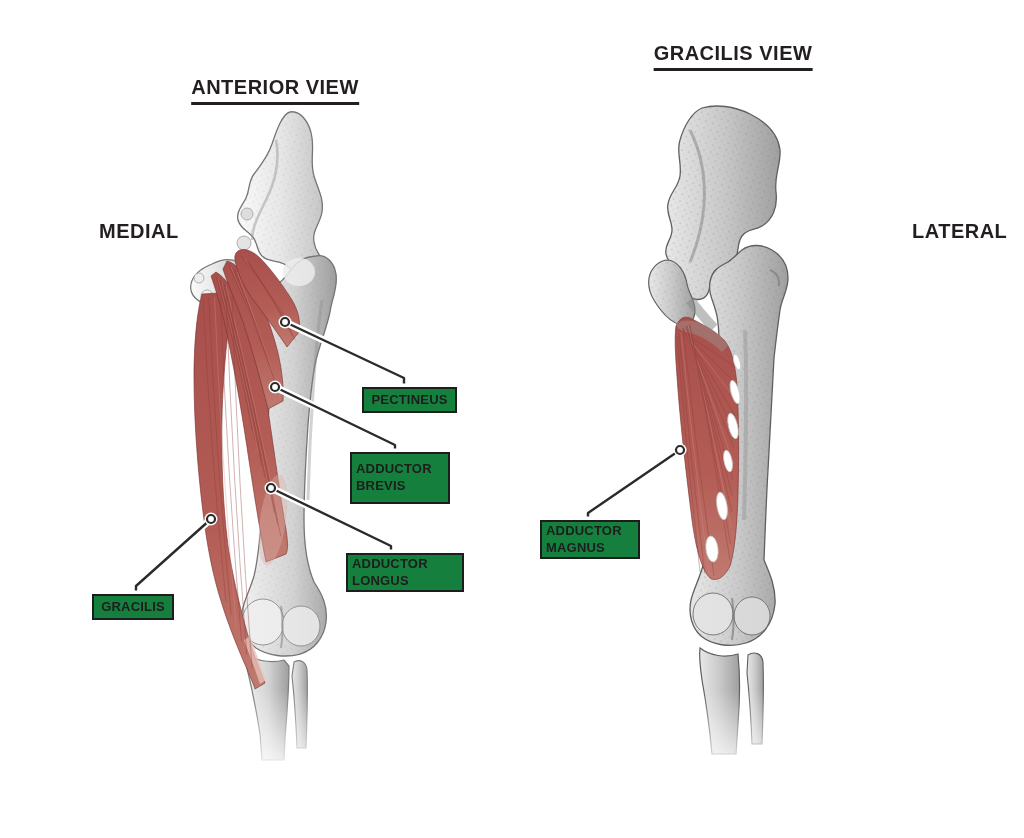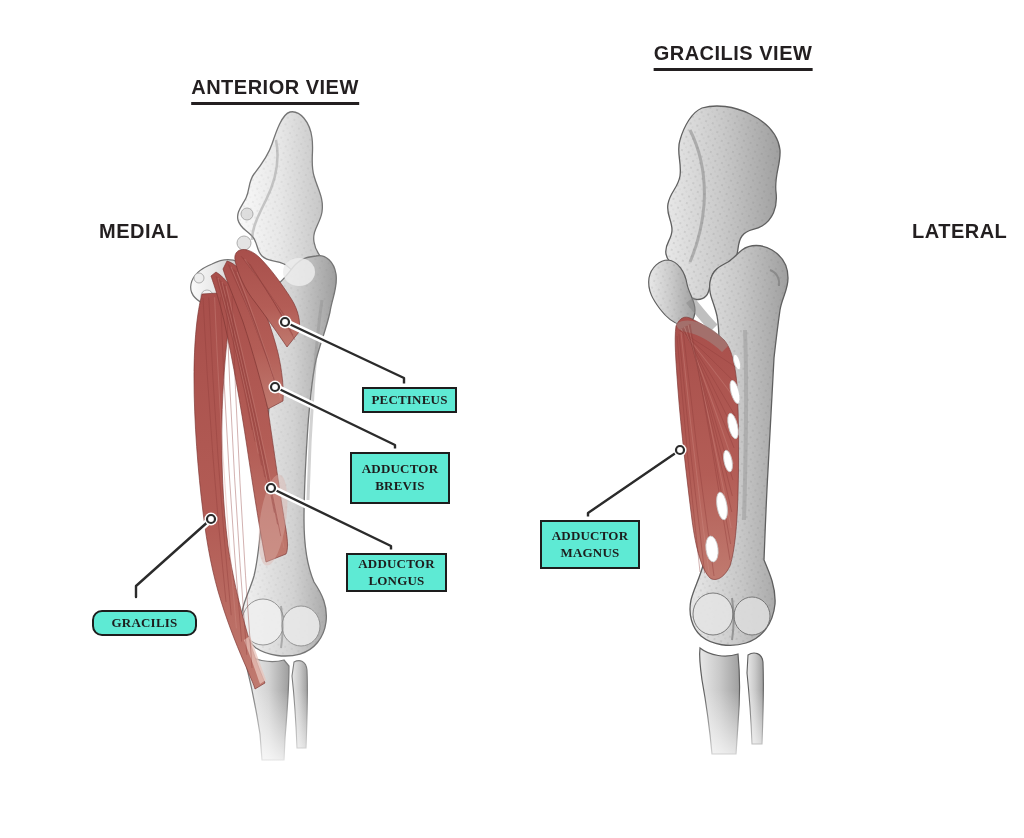--- a/index.html
+++ b/index.html
@@ -3,24 +3,24 @@
 <meta charset="utf-8">
 <style>
   html,body{margin:0;padding:0;background:#ffffff;}
   .canvas{position:relative;width:1024px;height:838px;background:#ffffff;overflow:hidden;
           font-family:"Liberation Sans",sans-serif;}
   .view-title{position:absolute;transform:translateX(-50%);font-weight:800;font-size:20px;
           letter-spacing:.5px;color:#231f20;border-bottom:3.5px solid #231f20;padding-bottom:3px;
           white-space:nowrap;}
   .side-label{position:absolute;font-weight:800;font-size:20px;letter-spacing:.5px;color:#231f20;
           white-space:nowrap;}
-  .tag{position:absolute;box-sizing:border-box;background:#5eead4;border:2.5px solid #1d1d1d;
+  .tag{position:absolute;box-sizing:border-box;background:#15803d;border:2.5px solid #1d1d1d;
           box-shadow:0 0 0 3.5px #ffffff;color:#1d1d1d;font-weight:800;font-size:13px;
-          line-height:1.3;text-align:center;display:flex;align-items:center;justify-content:center;
-          padding:1px 4px;letter-spacing:.2px;font-family:Liberation Serif, serif;}
+          line-height:1.3;text-align:left;display:flex;align-items:center;justify-content:center;
+          padding:1px 4px;letter-spacing:.2px;}
   svg{position:absolute;left:0;top:0;}
 </style>
 </head>
 <body>
 
 <div class="canvas">
 
   <svg width="1024" height="838" viewBox="0 0 1024 838">
     <defs>
       <linearGradient id="boneA" x1="0" y1="0" x2="1" y2="0">
@@ -268,16 +268,16 @@
     </g>
   </svg>
 
   <div class="view-title" style="left:275px;top:42px;margin-top:34px;">ANTERIOR VIEW</div>
   <div class="view-title" style="left:733px;top:42px;">GRACILIS VIEW</div>
   <div class="side-label" style="left:70px;top:220px;margin-left:29px;">MEDIAL</div>
   <div class="side-label" style="left:884px;top:220px;margin-left:28px;">LATERAL</div>
 
   <div class="tag" style="left:362px;top:387px;width:95px;height:26px;">PECTINEUS</div>
   <div class="tag" style="left:350px;top:452px;width:100px;height:52px;">ADDUCTOR BREVIS</div>
-  <div class="tag" style="left:346px;top:553px;width:101px;height:39px;">ADDUCTOR LONGUS</div>
-  <div class="tag" style="left:92px;top:610px;width:105px;height:26px;border-radius:10px;">GRACILIS</div>
-  <div class="tag" style="left:540px;top:520px;width:100px;height:49px;">ADDUCTOR MAGNUS</div>
+  <div class="tag" style="left:346px;top:553px;width:118px;height:39px;">ADDUCTOR LONGUS</div>
+  <div class="tag" style="left:92px;top:594px;width:82px;height:26px;">GRACILIS</div>
+  <div class="tag" style="left:540px;top:520px;width:100px;height:39px;">ADDUCTOR MAGNUS</div>
 </div>
 
 </body></html>

